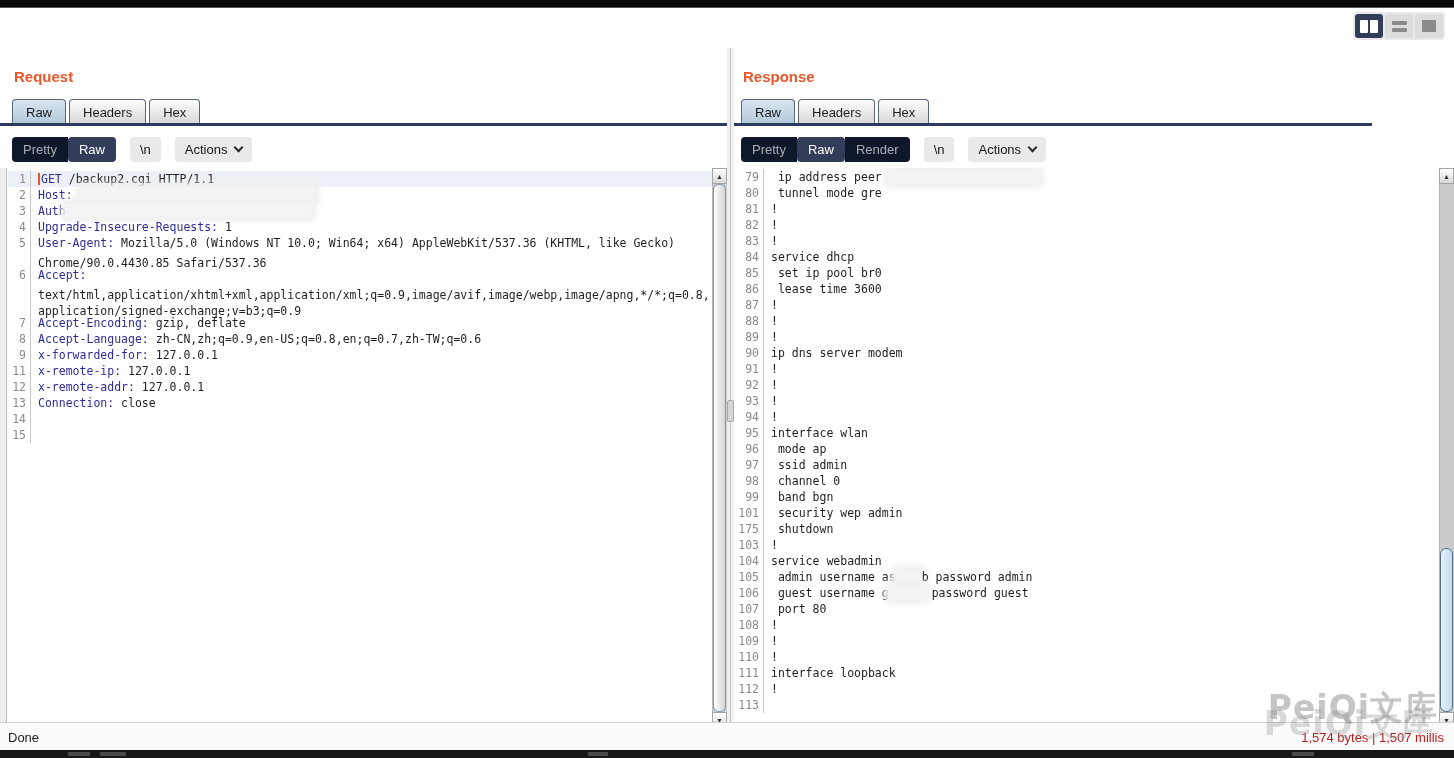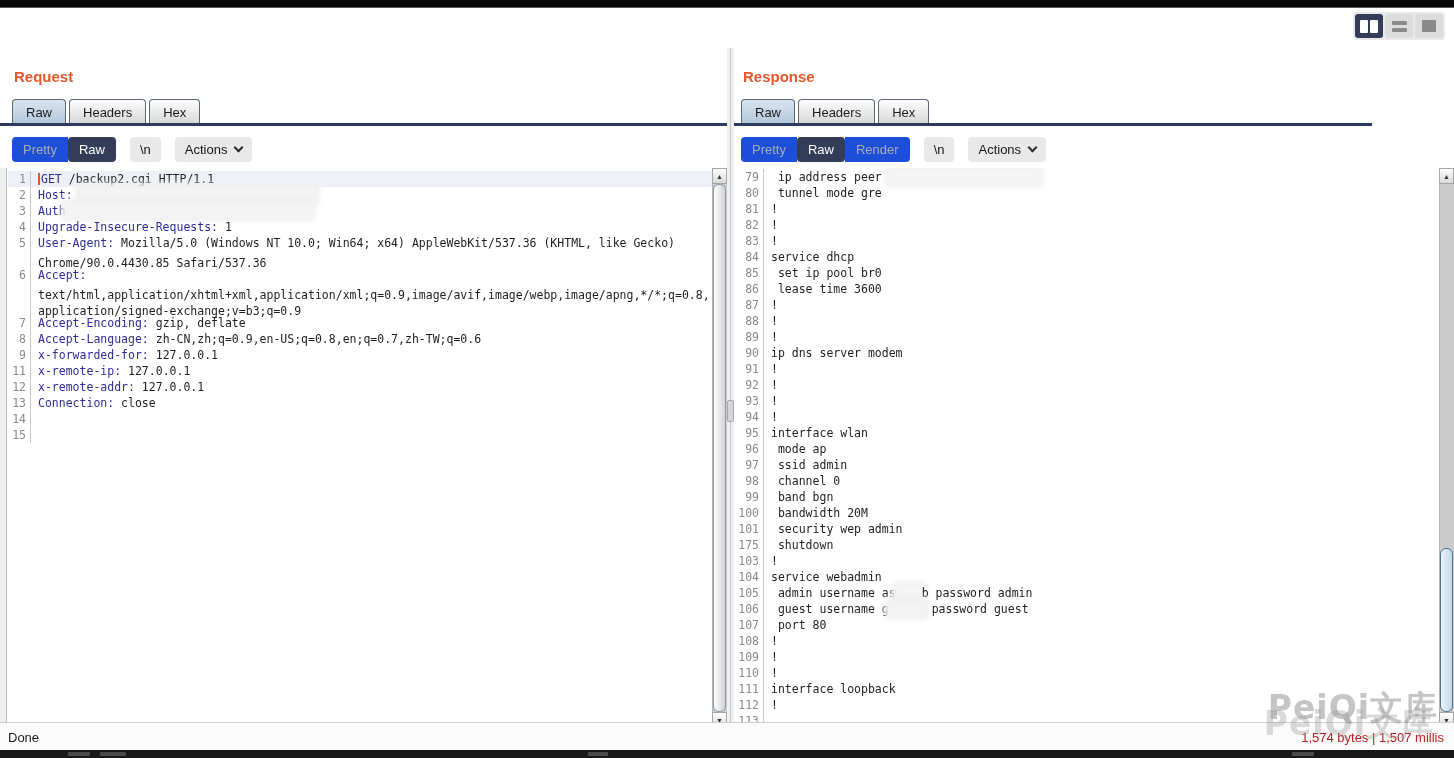--- a/index.html
+++ b/index.html
@@ -28,21 +28,21 @@
   .tab { display:inline-block; padding:5px 13px 4px 13px; font-size:13px; color:#1c1c1c;
     border:1px solid #5c6672; border-bottom:none; border-radius:4px 4px 0 0;
     background:linear-gradient(#fdfdfd,#d7d7d7); margin-right:3px; cursor:default; }
   .tab.active { background:linear-gradient(#d9e5f1,#b2c7db); }
   .tabline { position:absolute; left:0; right:0; top:75px; height:3px; background:#2b3a5e; }
 
   .toolbar { position:absolute; top:88px; height:26px; display:flex; align-items:center; }
   #panel-request .toolbar { left:12px; }
   #panel-response .toolbar { left:7px; }
   .seg { display:flex; }
-  .segbtn { padding:5px 11px; font-size:13px; background:#1d4ed8; color:#a9aeb6; }
+  .segbtn { padding:5px 11px; font-size:13px; background:#0f172a; color:#a9aeb6; }
   .segbtn:first-child { border-radius:4px 0 0 4px; }
   .segbtn:last-child { border-radius:0 4px 4px 0; }
   .segbtn.active { background:#333d5a; color:#ffffff; border-radius:4px; }
   .tbtn { margin-left:14px; padding:5px 10px; font-size:13px; background:#e9e9e9; color:#16161a; border-radius:4px; display:flex; align-items:center; }
   .chev { display:inline-block; width:7px; height:7px; border-right:2px solid #2b2b2b; border-bottom:2px solid #2b2b2b; transform:rotate(45deg); margin-left:8px; margin-top:-4px; }
 
   .edge-strip { position:absolute; left:0; top:120px; width:7px; height:560px; background:#efefef; border-right:1px solid #bdbdbd; }
 
   .editor { position:absolute; top:120px; height:561px; overflow:hidden; background:#fff;
     font-family:"DejaVu Sans Mono", monospace; font-size:11.5px; }
@@ -203,21 +203,20 @@
         <div class="cl"><span class="ln">90</span><span class="lt">ip dns server modem</span></div>
         <div class="cl"><span class="ln">91</span><span class="lt">!</span></div>
         <div class="cl"><span class="ln">92</span><span class="lt">!</span></div>
         <div class="cl"><span class="ln">93</span><span class="lt">!</span></div>
         <div class="cl"><span class="ln">94</span><span class="lt">!</span></div>
         <div class="cl"><span class="ln">95</span><span class="lt">interface wlan</span></div>
         <div class="cl"><span class="ln">96</span><span class="lt"> mode ap</span></div>
         <div class="cl"><span class="ln">97</span><span class="lt"> ssid admin</span></div>
         <div class="cl"><span class="ln">98</span><span class="lt"> channel 0</span></div>
         <div class="cl"><span class="ln">99</span><span class="lt"> band bgn</span></div>
-        <div class="cl"><span class="ln">100</span><span class="lt"> bandwidth 20M</span></div>
         <div class="cl"><span class="ln">101</span><span class="lt"> security wep admin</span></div>
         <div class="cl"><span class="ln">175</span><span class="lt"> shutdown</span></div>
         <div class="cl"><span class="ln">103</span><span class="lt">!</span></div>
         <div class="cl"><span class="ln">104</span><span class="lt">service webadmin</span></div>
         <div class="cl"><span class="ln">105</span><span class="lt"> admin username as<span class="redact" style="width: 26px;"></span>b password admin</span></div>
         <div class="cl"><span class="ln">106</span><span class="lt"> guest username g<span class="redact" style="width: 36px;"></span> password guest</span></div>
         <div class="cl"><span class="ln">107</span><span class="lt"> port 80</span></div>
         <div class="cl"><span class="ln">108</span><span class="lt">!</span></div>
         <div class="cl"><span class="ln">109</span><span class="lt">!</span></div>
         <div class="cl"><span class="ln">110</span><span class="lt">!</span></div>

